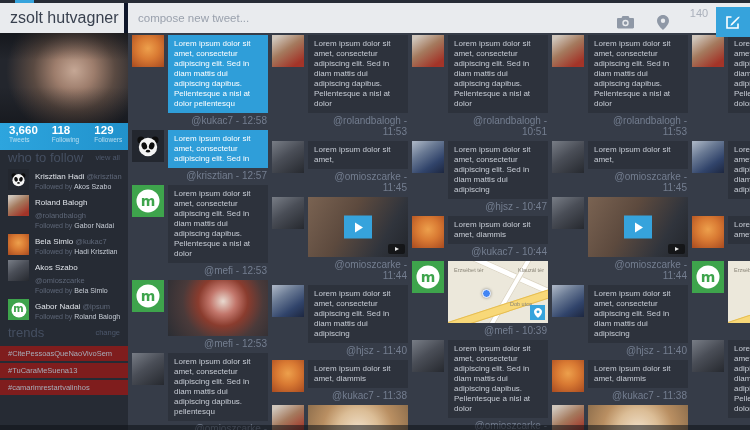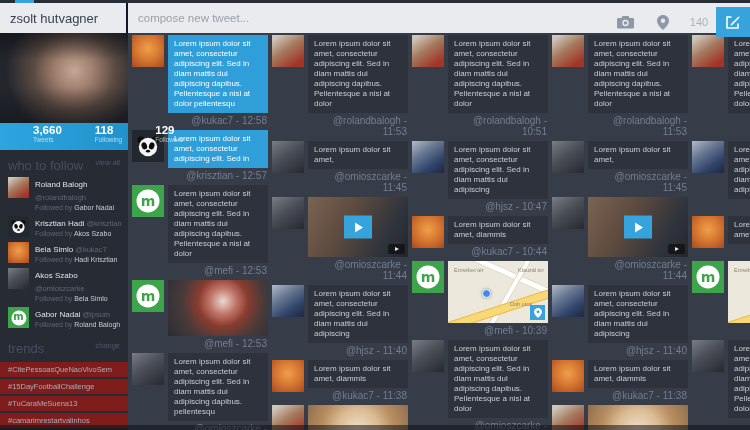--- a/index.html
+++ b/index.html
@@ -6,40 +6,40 @@
   html,body { width:750px; height:430px; overflow:hidden; }
   body { font-family:"Liberation Sans", sans-serif; background:#363c48; position:relative; }
   .app { position:absolute; inset:0; width:750px; height:430px; overflow:hidden; background:#363c48; }
 
   
   .top-edge { position:absolute; left:0; top:0; width:750px; height:3px; background:#272c36; z-index:30; }
   .top-accent { position:absolute; left:15px; top:0; width:19px; height:3px; background:#36a3dc; }
 
   
   .topbar { position:absolute; left:0; top:3px; width:750px; height:30px; background:#e9ebee; display:flex; align-items:center; z-index:20; }
-  .topbar-user { width:128px; padding-left:10px; font-size:13px; color:#39414f; border-right:2px solid #0f172a; height:100%; display:flex; align-items:center; }
+  .topbar-user { width:128px; padding-left:10px; font-size:16px; color:#39414f; border-right:4px solid #0f172a; height:100%; display:flex; align-items:center; }
   .topbar-compose { flex:1; padding-left:10px; font-size:11.5px; color:#9aa1ad; }
-  .topbar-tools { display:flex; align-items:center; height:100%;margin-top:8px; }
+  .topbar-tools { display:flex; height:100%;margin-top:8px; }
   .tool-btn { width:38px; height:100%; display:flex; align-items:center; justify-content:center; cursor:pointer; }
   .char-count { font-size:11px; color:#aab0bb; width:34px; text-align:center; }
   .compose-btn { width:34px; height:100%; background:#36a3dc; display:flex; align-items:center; justify-content:center; cursor:pointer; }
 
   
   .sidebar { position:absolute; left:0; top:33px; width:128px; height:397px; background:#262b34; z-index:10; }
   .profile-photo { width:128px; height:90px; background:
       radial-gradient(circle at 58% 42%, #c5a795 0%, #9d7d6c 22%, #5a4a42 45%, #23262d 75%),
       #1b1e24; position:relative; }
   .profile-photo:after { content:""; position:absolute; inset:0;
       background:linear-gradient(180deg, rgba(10,12,16,.55) 0%, rgba(10,12,16,0) 30%, rgba(10,12,16,0) 60%, rgba(10,12,16,.45) 100%); }
   .stats { width:128px; height:27px; background:linear-gradient(90deg,#2da5de,#2192cc); display:flex; }
-  .stat { flex:1; padding:2px 0 0 9px;margin-left:24px; }
+  .stat { flex:1; padding:2px 0 0 9px; }
   .stat .num { font-size:11.5px; font-weight:bold; color:#fff; line-height:11px; }
   .stat .lbl { font-size:6.5px; color:rgba(255,255,255,.65); }
 
-  .side-header { display:flex; justify-content:space-between; align-items:flex-start; padding:8px 8px 4px 8px; }
+  .side-header { display:flex; justify-content:space-between; align-items:center; padding:0 8px 4px 8px; }
   .side-header .h { font-size:13px; color:#454f61; }
   .side-header .a { font-size:7.5px; color:#4d586c; cursor:pointer; }
 
   .follow-list { padding:0 0 0 8px; }
   .follow-item { display:flex; margin-bottom:3px; cursor:pointer; }
   .f-avatar { width:21px; height:21px; flex:none; margin-right:6px; overflow:hidden; position:relative; }
   .f-text { line-height:10px; padding-top:0; }
   .f-name { font-size:8px; color:#dfe3e9; }
   .f-handle { font-size:7.5px; color:#5e6778; }
   .f-fb { font-size:7px; color:#5e6778; }
@@ -149,44 +149,44 @@
         <div class="lbl">Followers</div>
       </div>
     </div>
 
     <div class="side-header">
       <span class="h">who to follow</span>
       <span class="a">view all</span>
     </div>
     <div class="follow-list" id="follow-list">
         <div class="follow-item">
-          <div class="f-avatar av-rolandbalogh"></div>
-          <div class="f-text">
-            <div><span class="f-name">Roland Balogh</span><span class="f-handle"> @rolandbalogh</span></div>
-            <div class="f-fb">Followed by <b>Gabor Nadai</b></div>
-          </div>
-        </div>
-        <div class="follow-item">
           <div class="f-avatar av-krisztian">
             <svg class="panda-svg" viewBox="0 0 32 32">
               <rect width="32" height="32" fill="#23272f"></rect>
               <circle cx="9" cy="10" r="3.6" fill="#0d0d0d"></circle>
               <circle cx="23" cy="10" r="3.6" fill="#0d0d0d"></circle>
               <circle cx="16" cy="17" r="9.2" fill="#f4f4f4"></circle>
               <ellipse cx="12.3" cy="15.8" rx="2.7" ry="3.6" fill="#0d0d0d" transform="rotate(-18 12.3 15.8)"></ellipse>
               <ellipse cx="19.7" cy="15.8" rx="2.7" ry="3.6" fill="#0d0d0d" transform="rotate(18 19.7 15.8)"></ellipse>
               <ellipse cx="16" cy="21.2" rx="2.1" ry="1.4" fill="#0d0d0d"></ellipse>
             </svg>
           </div>
           <div class="f-text">
             <div><span class="f-name">Krisztian Hadi</span><span class="f-handle"> @krisztian</span></div>
             <div class="f-fb">Followed by <b>Akos Szabo</b></div>
           </div>
         </div>
         <div class="follow-item">
+          <div class="f-avatar av-rolandbalogh"></div>
+          <div class="f-text">
+            <div><span class="f-name">Roland Balogh</span><span class="f-handle"> @rolandbalogh</span></div>
+            <div class="f-fb">Followed by <b>Gabor Nadai</b></div>
+          </div>
+        </div>
+        <div class="follow-item">
           <div class="f-avatar av-kukac7"></div>
           <div class="f-text">
             <div><span class="f-name">Bela Simlo</span><span class="f-handle"> @kukac7</span></div>
             <div class="f-fb">Followed by <b>Hadi Krisztian</b></div>
           </div>
         </div>
         <div class="follow-item">
           <div class="f-avatar av-omioszcarke"></div>
           <div class="f-text">
             <div><span class="f-name">Akos Szabo</span><span class="f-handle"> @omioszcarke</span></div>
@@ -205,21 +205,20 @@
           </div>
         </div>
       </div>
 
     <div class="side-header">
       <span class="h">trends</span>
       <span class="a">change</span>
     </div>
     <div class="trend-list" id="trend-list">
         <div class="trend-item">#CitePessoasQueNaoVivoSem</div>
-        <div class="trend-item">#15DayFootballChallenge</div>
         <div class="trend-item">#TuCaraMeSuena13</div>
         <div class="trend-item">#camarimrestartvalinhos</div>
       </div>
   </div>
 
   <div class="grid" id="grid">
       <div class="col">
         <div class="tweet">
           <div class="avatar av-kukac7"></div>
           <div class="tw-body">

